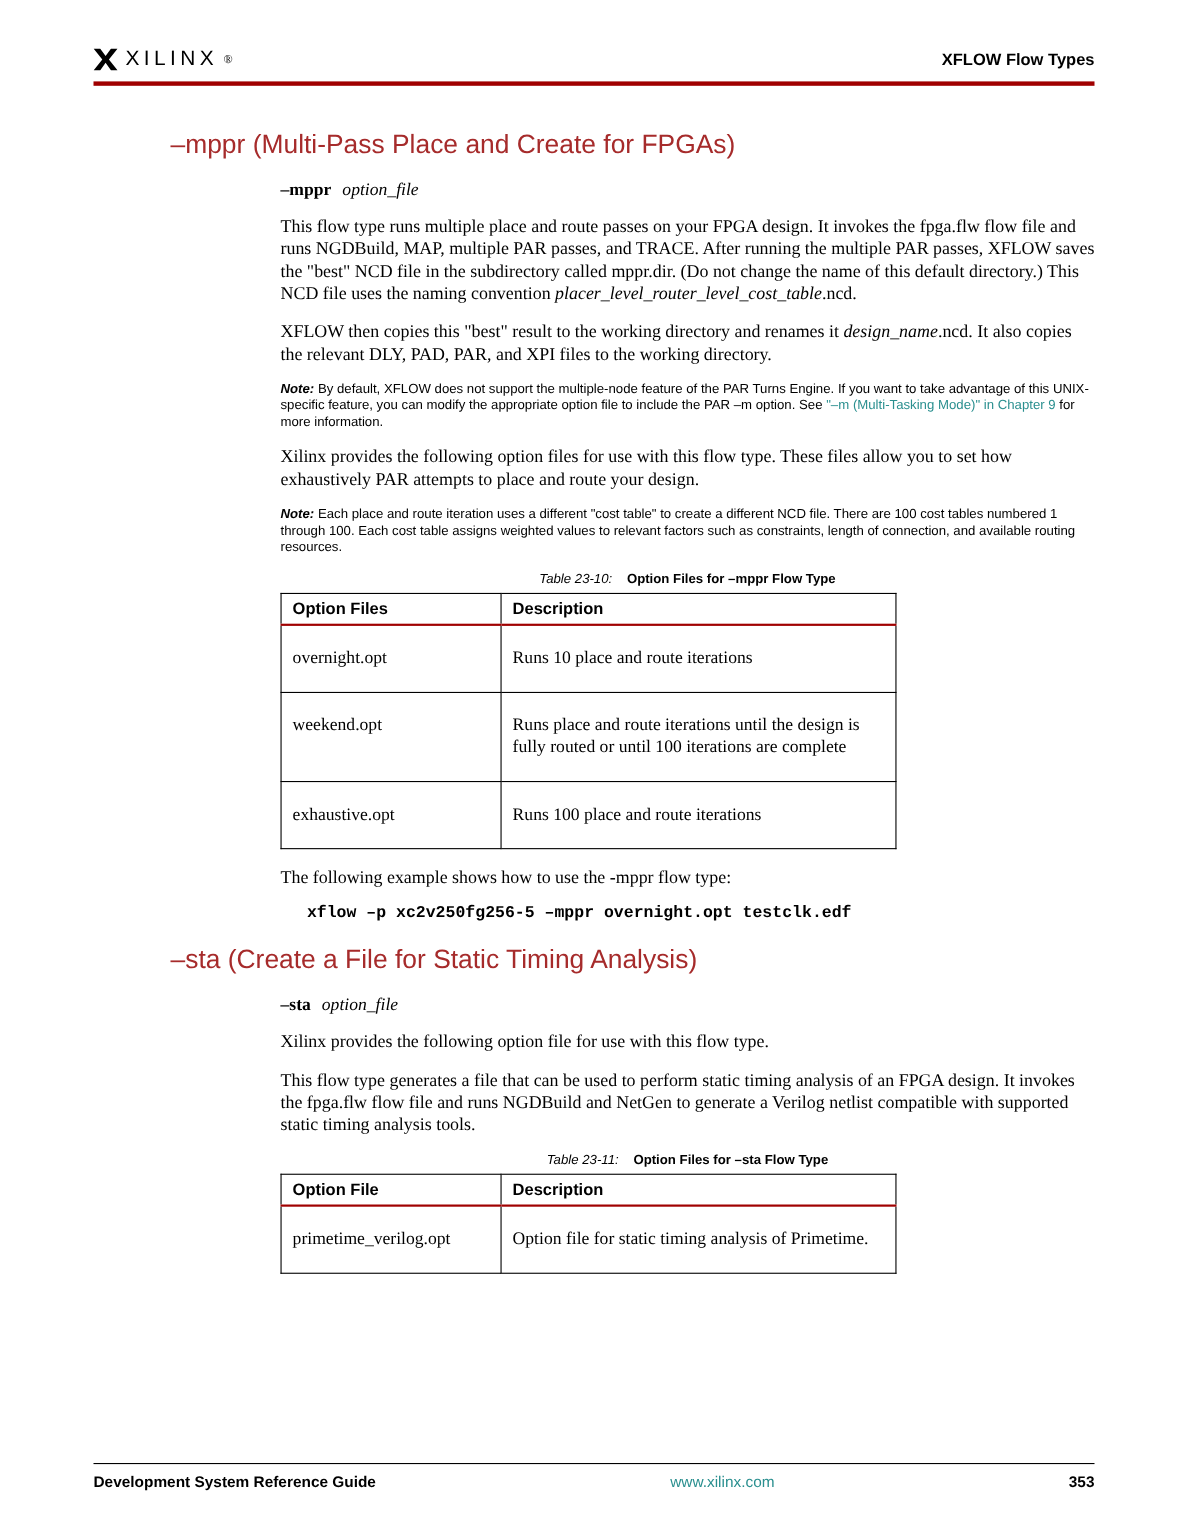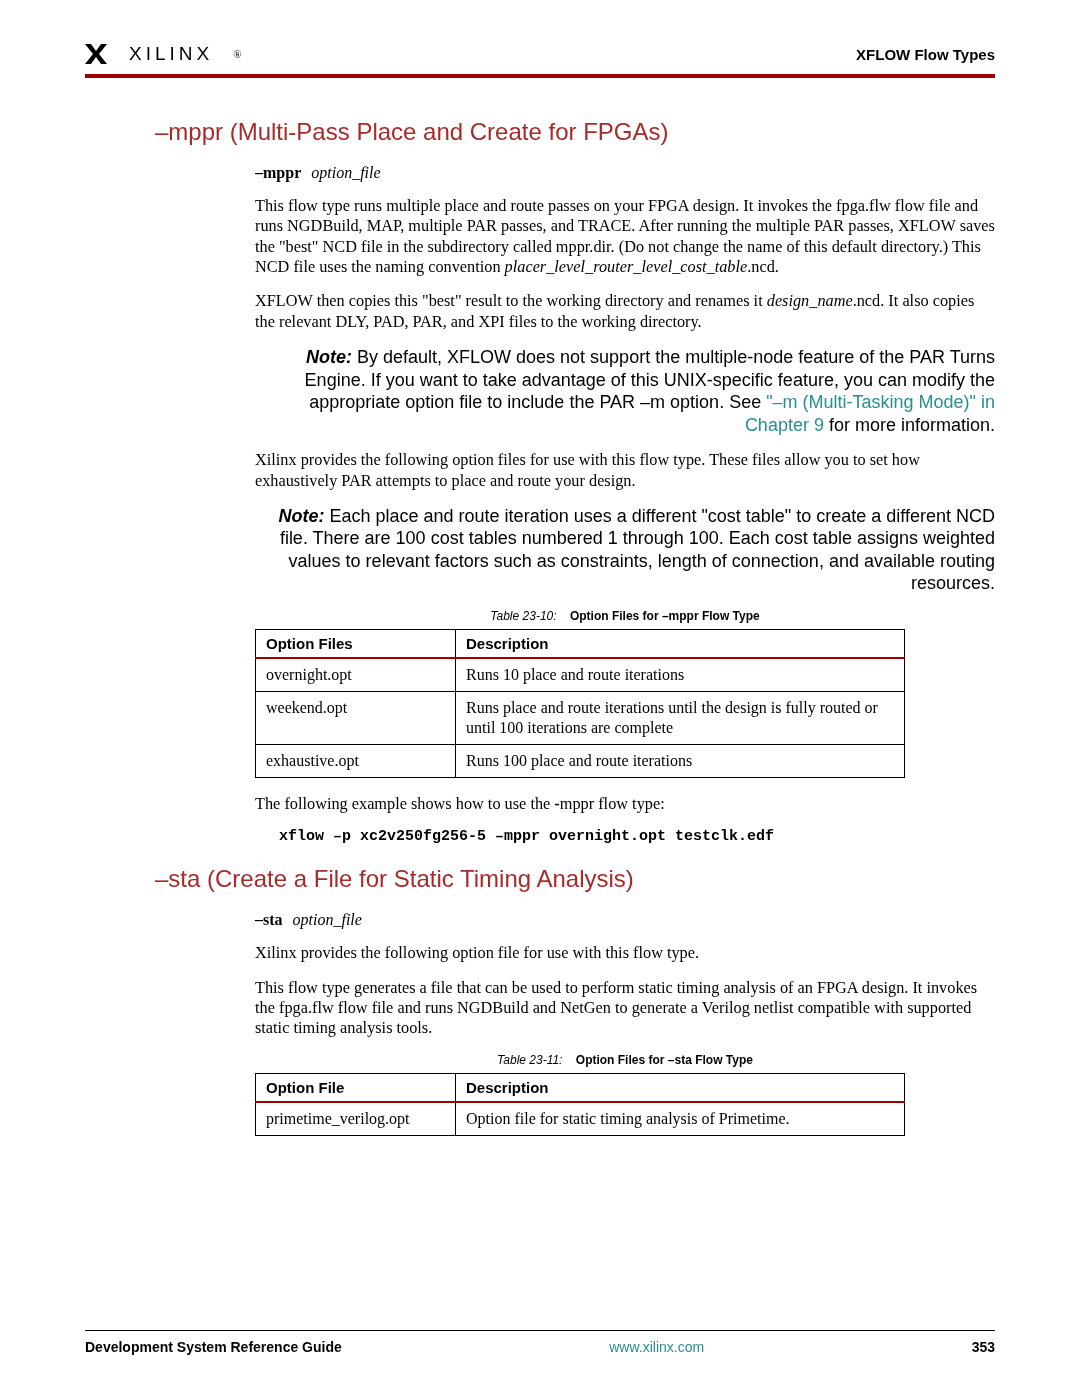--- a/index.html
+++ b/index.html
@@ -1,42 +1,42 @@
 <!DOCTYPE html>
 <html><head>
 <meta charset="utf-8">
 <style>
   * { box-sizing: border-box; margin: 0; padding: 0; }
   html, body { width: 1080px; height: 1397px; background: #fff; font-family: Georgia, 'Times New Roman', serif; color: #000; }
   .page { position: relative; width: 1080px; height: 1397px; padding: 40px 85px 0 85px; }
   .header { display: flex; justify-content: space-between; align-items: center; height: 28px; margin-bottom: 6px; }
-  .logo { display: flex; align-items: center; gap: 20px; }
+  .logo { display: flex; align-items: center; gap: 5px; }
   .logo-mark { font-family: Arial, sans-serif; font-weight: 900; font-size: 22px; letter-spacing: 0px; display:flex; align-items:center;}
   .logo-mark svg { display:inline-block; }
   .logo-text { font-family: Arial, sans-serif; font-weight: 400; font-size: 19px; letter-spacing: 4px; margin-left:2px;}
   .reg { font-size: 11px; vertical-align: super; }
   .header-right { font-family: Arial, sans-serif; font-weight: 700; font-size: 15px; }
   .header-rule { border: none; border-top: 4px solid #a00000; margin-bottom: 40px; }
   .section { padding-left: 70px; }
   .h2 { font-family: Arial, sans-serif; font-size: 24px; color: #a62b2b; font-weight: 400; margin-bottom: 18px; }
   .content { padding-left: 100px; }
   .syntax { margin-bottom: 14px; font-size: 16px; }
   .syntax .flag { font-family: Georgia, serif; font-weight: 700; }
   .syntax .arg { font-style: italic; margin-left: 6px; }
   .para { font-size: 16.3px; line-height: 1.25; margin-bottom: 14px; }
   .para .ital { font-style: italic; }
-  .note { font-size: 18px; line-height: 1.25; margin-bottom: 14px; font-family: Arial, sans-serif; text-align: right; }
+  .note { font-size: 12px; line-height: 1.25; margin-bottom: 14px; font-family: Arial, sans-serif; }
   .note .note-label { font-family: Arial, sans-serif; font-weight: 700; font-style: italic; }
   .note .note-link { color: #2a8f8f; }
   .table-caption { font-family: Arial, sans-serif; font-size: 12px; margin-bottom: 6px; text-align: center; }
   .table-caption .tc-label { font-style: italic; }
   .table-caption .tc-title { font-weight: 700; margin-left: 10px; }
-  table.opt { border-collapse: collapse; width: 650px; margin-bottom: 16px; }
+  table.opt { border-collapse: collapse; width: 560px; margin-bottom: 16px; }
   table.opt th { font-family: Arial, sans-serif; font-size: 15px; font-weight: 700; text-align: left; padding: 5px 10px; border: 1px solid #000; border-bottom: 2px solid #a00000; }
-  table.opt td { font-family: Georgia, serif; font-size: 16px; padding: 6px 10px; border: 1px solid #000; vertical-align: top; line-height:1.25;}
+  table.opt td { font-family: Georgia, serif; font-size: 16px; padding: 20px 10px; border: 1px solid #000; vertical-align: top; line-height:1.25;}
   table.opt th:first-child, table.opt td:first-child { width: 200px; }
   .code { font-family: 'Courier New', monospace; font-weight: 700; font-size: 15px; margin: 4px 0 20px 24px; }
   .footer { position: absolute; bottom: 42px; left: 85px; right: 85px; }
   .footer-rule { border: none; border-top: 1.5px solid #000; margin-bottom: 8px; }
   .footer-row { display: flex; justify-content: space-between; font-family: Arial, sans-serif; font-size: 14px; font-weight: 700; }
   .footer-link { color: #2a8f8f; font-weight: 400; }
   .sta-section { margin-top: 14px; }
 </style>
 </head>
 <body>

